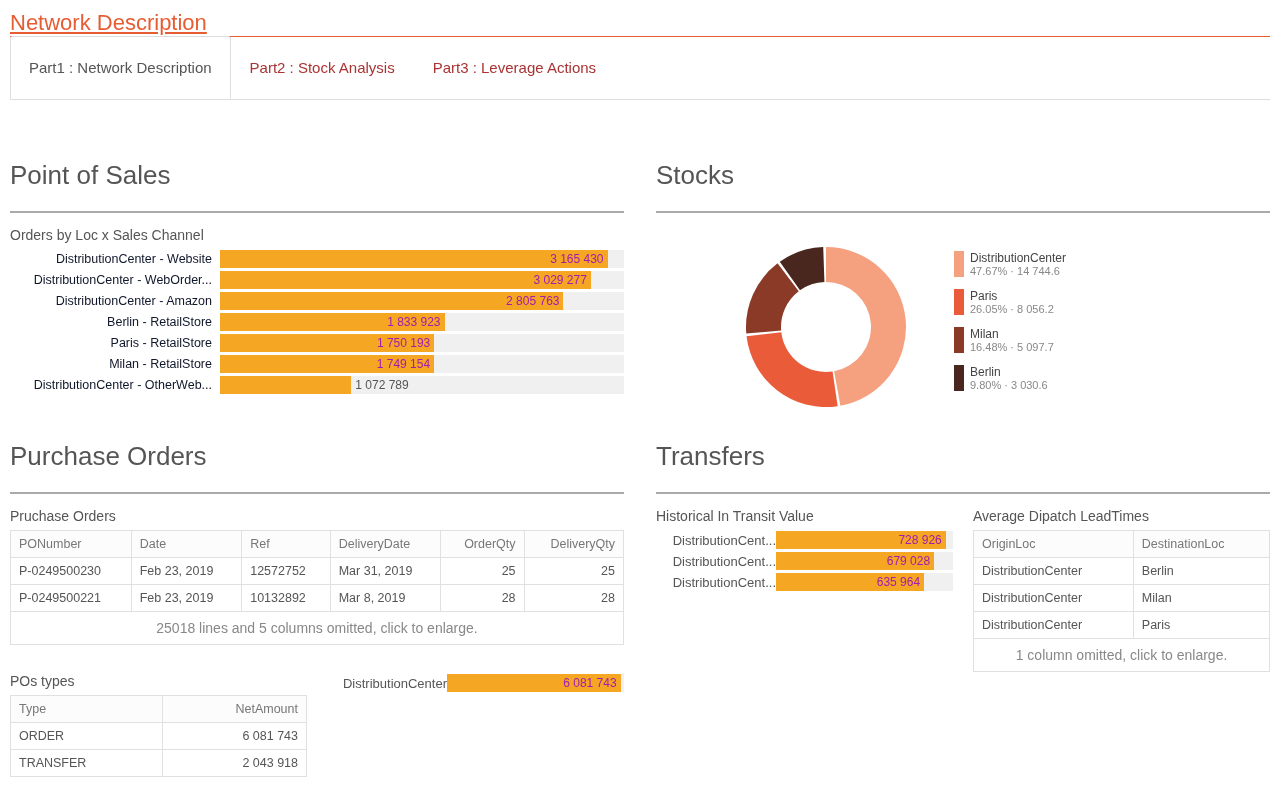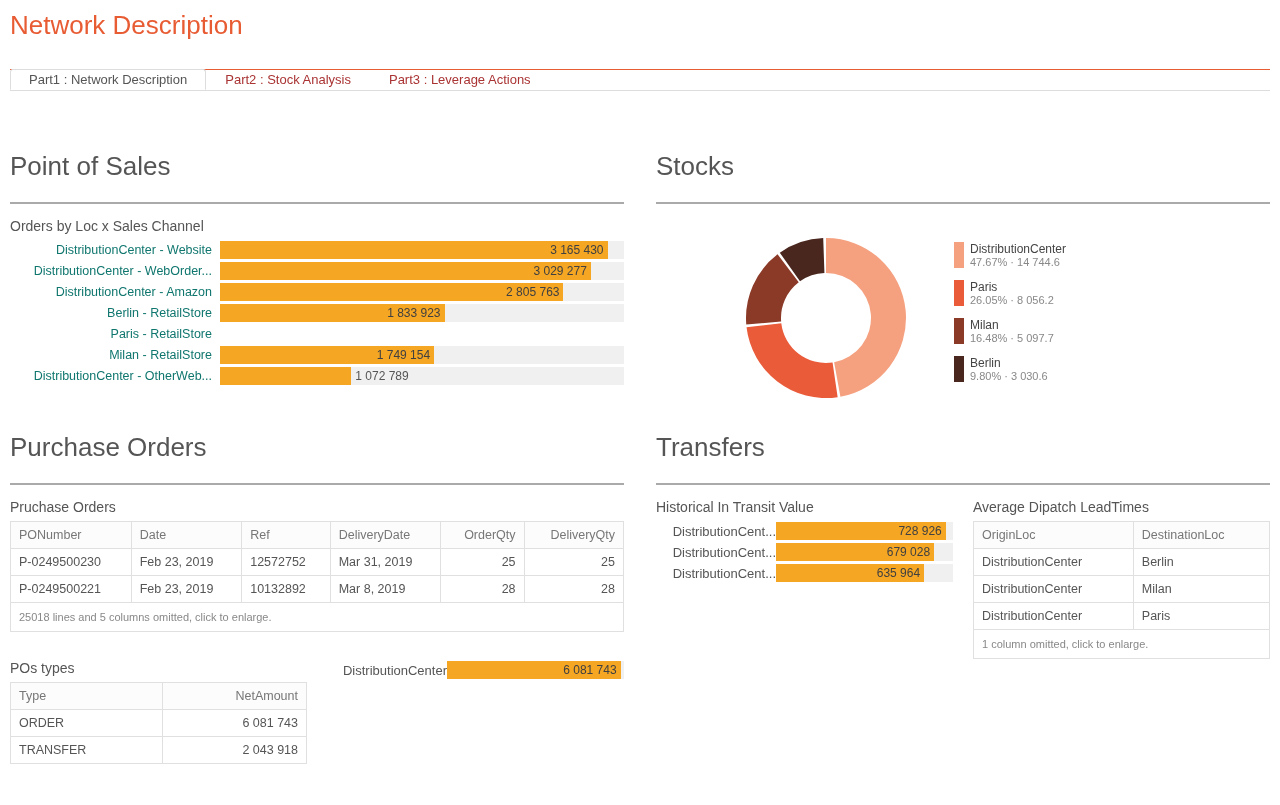--- a/index.html
+++ b/index.html
@@ -1,41 +1,41 @@
 <!DOCTYPE html>
 <html><head>
 <meta charset="utf-8">
 <style>
   * { box-sizing: border-box; margin: 0; padding: 0; }
   body { font-family: "Segoe UI", Arial, sans-serif; background: #fff; color: #333; font-size: 13px; padding: 6px 10px 20px; }
-  .page-title { color: #e85c34; font-size: 26px; font-weight: 400; padding: 4px 0 28px; border-bottom: 1px solid #e85c34; }
+  .page-title { color: #e85c34; font-size: 22px; font-weight: 400; padding: 4px 0 0; border-bottom: 1px solid #e85c34; text-decoration: underline; }
   .tabs { display: flex; border-bottom: 1px solid #ddd; margin-top: -1px; }
-  .tab { padding: 2px 18px; color: #a33; font-size: 13px; cursor: pointer; border: 1px solid transparent; }
+  .tab { padding: 22px 18px; color: #a33; font-size: 15px; cursor: pointer; border: 1px solid transparent; }
   .tab.active { color: #555; border: 1px solid #ddd; border-bottom: 1px solid #fff; background: #fff; border-radius: 3px 3px 0 0; }
   .grid { display: grid; grid-template-columns: 1fr 1fr; gap: 24px 32px; margin-top: 60px; }
   .section h2 { font-size: 26px; font-weight: 300; color: #555; padding-bottom: 20px; border-bottom: 2px solid #aaa; margin-bottom: 14px; }
   .subtitle { font-size: 14px; color: #555; margin-bottom: 6px; }
   .bar-row { display: flex; align-items: center; height: 20px; margin-bottom: 1px; }
-  .bar-label { width: 210px; text-align: right; padding-right: 8px; color: #0f766e; font-size: 12.5px; white-space: nowrap; overflow: hidden; text-overflow: ellipsis; }
+  .bar-label { width: 210px; text-align: right; padding-right: 8px; color: #0f172a; font-size: 12.5px; white-space: nowrap; overflow: hidden; text-overflow: ellipsis; }
   .bar-track { flex: 1; position: relative; height: 18px; background: #f0f0f0; }
   .bar-fill { position: absolute; left: 0; top: 0; bottom: 0; background: #f5a623; }
   .bar-value { position: absolute; top: 0; bottom: 0; display: flex; align-items: center; font-size: 12px; padding: 0 4px; white-space: nowrap; }
-  .bar-value.inside { color: #404040; justify-content: flex-end; }
+  .bar-value.inside { color: #a21caf; justify-content: flex-end; }
   .bar-value.outside { color: #555; }
   .donut-wrap { display: flex; gap: 28px; align-items: center; padding: 10px 0 0 70px; }
   .legend { font-size: 12px; }
   .legend-item { display: flex; margin-bottom: 12px; }
   .swatch { width: 10px; align-self: stretch; margin-right: 6px; }
   .legend-name { color: #444; }
   .legend-val { color: #888; font-size: 11px; }
   table { width: 100%; border-collapse: collapse; font-size: 12.5px; }
   th, td { text-align: left; padding: 6px 8px; border: 1px solid #e0e0e0; color: #555;}
   th { font-weight: 400; color: #777; background: #fcfcfc; }
   td.num, th.num { text-align: right; }
-  .omitted { text-align: left; color: #888; padding: 8px; border: 1px solid #e0e0e0; border-top: none; font-size: 11px; cursor: pointer; }
+  .omitted { text-align: center; color: #888; padding: 8px; border: 1px solid #e0e0e0; border-top: none; font-size: 14px; cursor: pointer; }
   .sub-grid { display: grid; grid-template-columns: 1fr 1fr; gap: 20px; }
   .small-bar-label { width: 120px; text-align: right; padding-right: 0; color: #555; font-size: 13px; white-space: nowrap; overflow: hidden; text-overflow: ellipsis; }
   .mt { margin-top: 28px; }
 </style>
 </head>
 <body>
 
 <div class="page-title">Network Description</div>
 
 <div class="tabs">
@@ -73,20 +73,24 @@
         </div>
         <div class="bar-row">
           <div class="bar-label">Berlin - RetailStore</div>
           <div class="bar-track">
             <div class="bar-fill" style="width: 55.5734%;"></div>
             <div class="bar-value inside" style="right: 44.4266%;">1 833 923</div>
           </div>
         </div>
         <div class="bar-row">
           <div class="bar-label">Paris - RetailStore</div>
+          <div class="bar-track">
+            <div class="bar-fill" style="width: 53.0362%;"></div>
+            <div class="bar-value inside" style="right: 46.9638%;">1 750 193</div>
+          </div>
         </div>
         <div class="bar-row">
           <div class="bar-label">Milan - RetailStore</div>
           <div class="bar-track">
             <div class="bar-fill" style="width: 53.0047%;"></div>
             <div class="bar-value inside" style="right: 46.9953%;">1 749 154</div>
           </div>
         </div>
         <div class="bar-row">
           <div class="bar-label">DistributionCenter - OtherWeb...</div>

